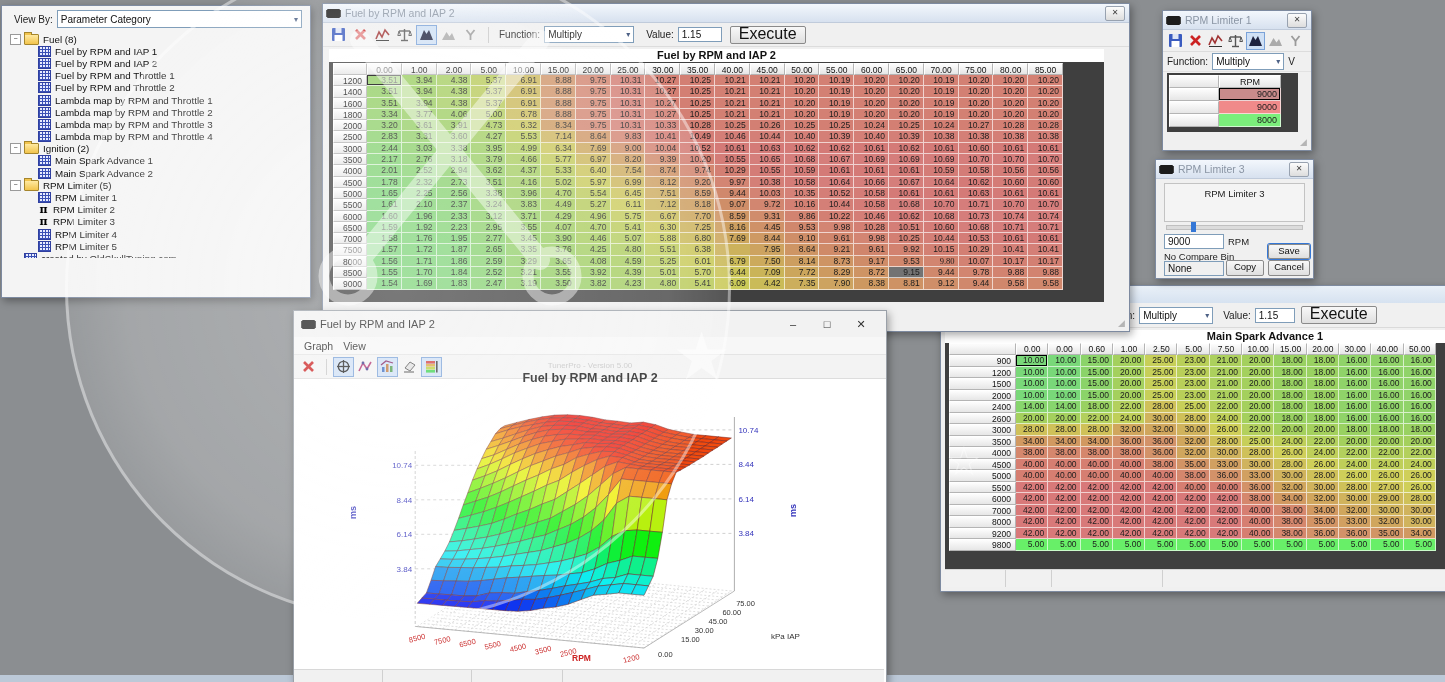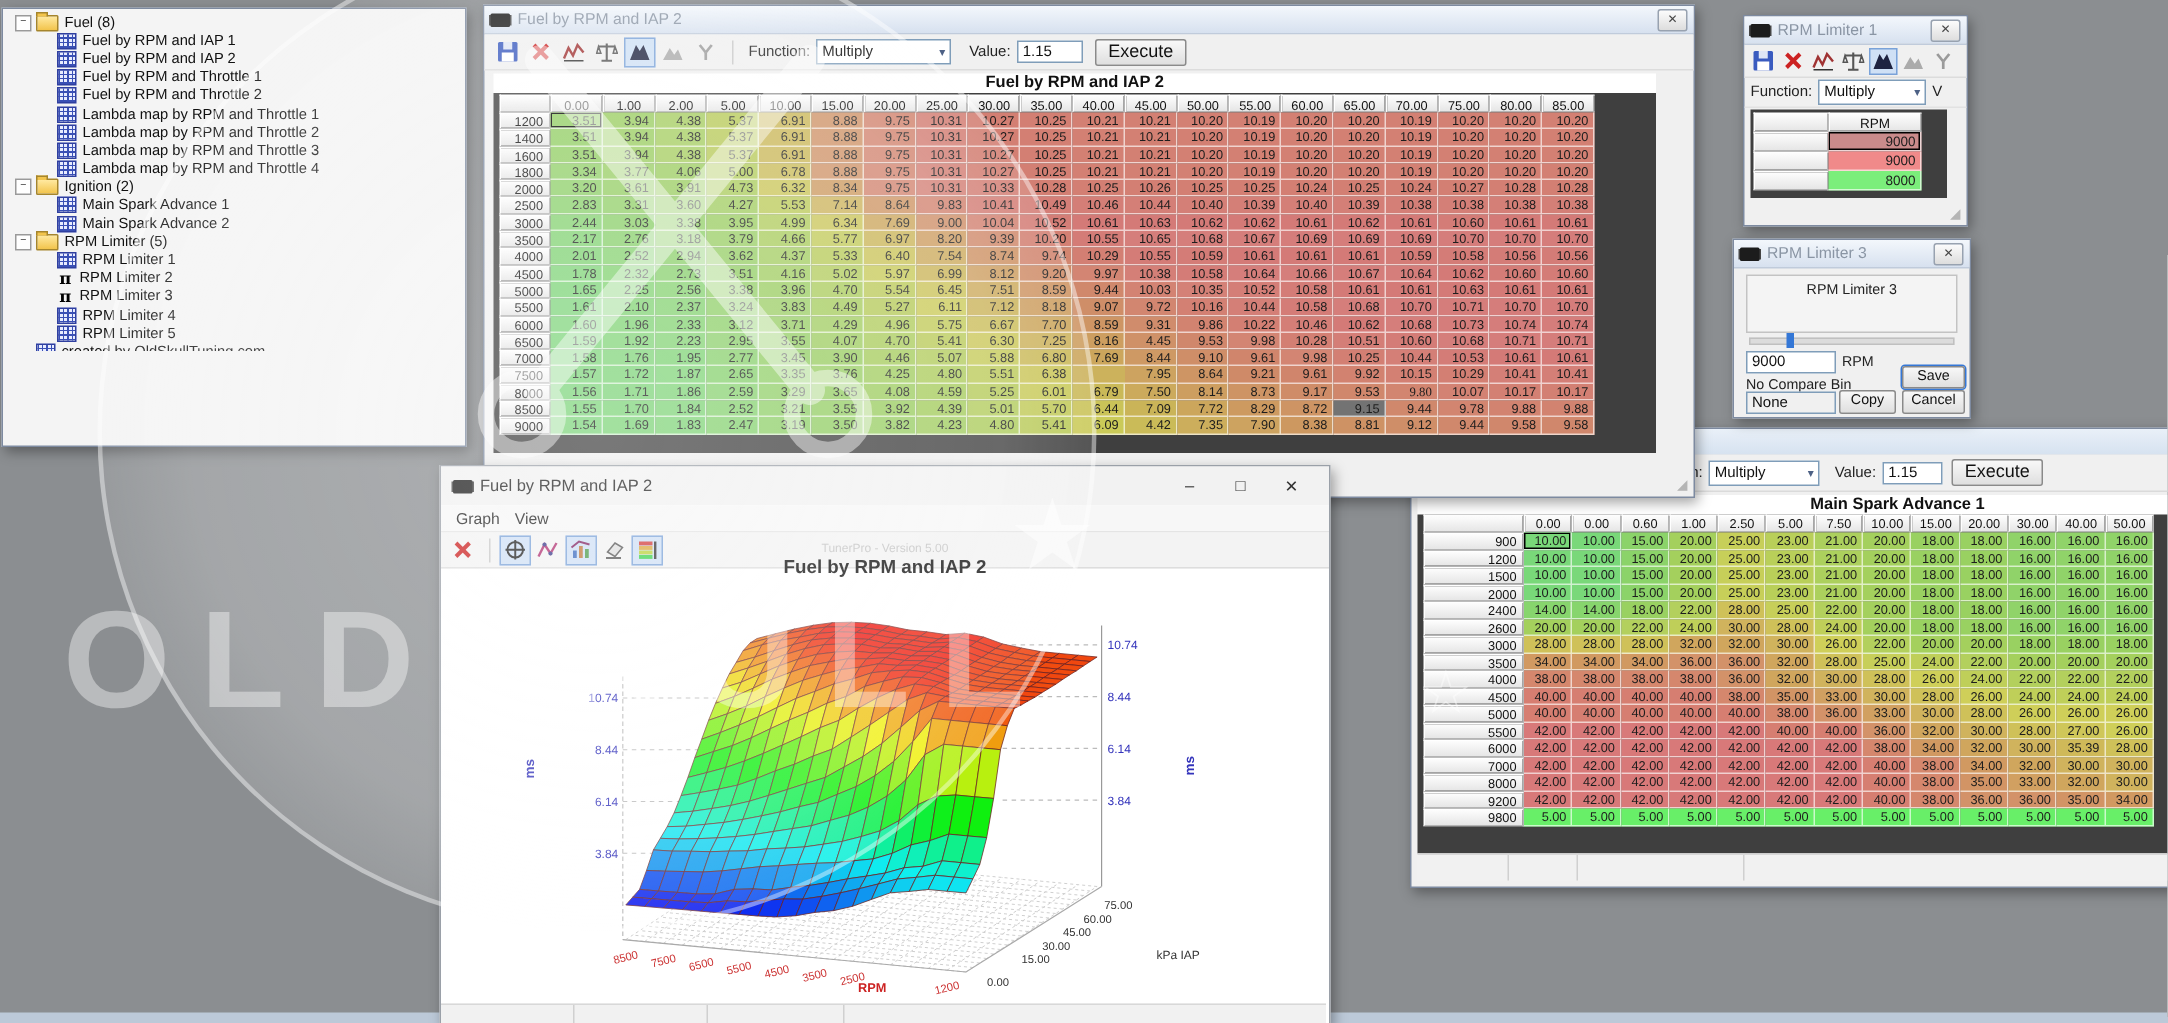--- a/index.html
+++ b/index.html
@@ -18,21 +18,21 @@
   .toolbar{display:flex;align-items:center;height:23px;padding:0 5px;background:#f0f0f0;border-bottom:1px solid #dcdcdc;}
   .tbtn{width:19px;height:18px;display:inline-flex;align-items:center;justify-content:center;margin-right:1px;border:1px solid transparent;}
   .tbtn.active{background:#cfe0f5;border:1px solid #7aa2d8;}
   .tsep{width:1px;height:16px;background:#c8c8c8;margin:0 6px;}
   .lbl{font-size:10px;color:#222;margin:0 4px;}
   .select{background:#fff;border:1px solid #7f9db9;font-size:10px;height:15px;display:inline-flex;
     align-items:center;padding:0 3px;position:relative;color:#111;}
   .select .chev{margin-left:auto;color:#4d6185;font-size:8px;padding-left:6px;}
   .input{background:#fff;border:1px solid #7f9db9;font-size:10px;height:13px;line-height:13px;padding:0 3px;color:#111;}
   .btn{background:linear-gradient(#f8f8f8,#dfdfdf);border:1px solid #8a8a8a;border-radius:2px;
-    font-size:12px;height:16px;line-height:14px;padding:0 8px;color:#111;display:inline-block;}
+    font-size:16px;height:16px;line-height:14px;padding:0 8px;color:#111;display:inline-block;}
   .tbl-title{background:#fff;font-size:11px;font-weight:bold;text-align:center;color:#111;}
   .dark{position:absolute;background:#3f3f3f;}
   .grid{position:absolute;display:grid;}
   .grid .hdr,.grid .corner,.grid .rowhdr{background:linear-gradient(#fdfdfd,#e6e6e6);
     border-right:1px solid #b4b4b4;border-bottom:1px solid #b4b4b4;border-top:1px solid #fff;border-left:1px solid #fff;
     font-size:8.5px;color:#111;text-align:center;overflow:hidden;}
   .grid .rowhdr{text-align:right;padding-right:4px;}
   .grid .cell{font-size:8.5px;color:#1d1d1d;text-align:right;padding-right:3px;
     border-right:1px solid rgba(255,255,255,0.65);border-bottom:1px solid rgba(255,255,255,0.65);overflow:hidden;}
   .grid .cell.sel{box-shadow:inset 0 0 0 1px #000;}
@@ -336,21 +336,21 @@
         <div class="cell" style="background: rgb(216, 121, 121);">42.00</div>
         <div class="cell" style="background: rgb(216, 121, 121);">42.00</div>
         <div class="cell" style="background: rgb(216, 121, 121);">42.00</div>
         <div class="cell" style="background: rgb(216, 121, 121);">42.00</div>
         <div class="cell" style="background: rgb(216, 121, 121);">42.00</div>
         <div class="cell" style="background: rgb(216, 121, 121);">42.00</div>
         <div class="cell" style="background: rgb(213, 135, 109);">38.00</div>
         <div class="cell" style="background: rgb(209, 153, 97);">34.00</div>
         <div class="cell" style="background: rgb(208, 166, 93);">32.00</div>
         <div class="cell" style="background: rgb(208, 179, 93);">30.00</div>
-        <div class="cell" style="background: rgb(207, 185, 89);">35.39</div>
+        <div class="cell" style="background: rgb(207, 185, 89);">29.00</div>
         <div class="cell" style="background: rgb(207, 193, 89);">28.00</div>
         <div class="rowhdr">7000</div>
         <div class="cell" style="background: rgb(216, 121, 121);">42.00</div>
         <div class="cell" style="background: rgb(216, 121, 121);">42.00</div>
         <div class="cell" style="background: rgb(216, 121, 121);">42.00</div>
         <div class="cell" style="background: rgb(216, 121, 121);">42.00</div>
         <div class="cell" style="background: rgb(216, 121, 121);">42.00</div>
         <div class="cell" style="background: rgb(216, 121, 121);">42.00</div>
         <div class="cell" style="background: rgb(216, 121, 121);">42.00</div>
         <div class="cell" style="background: rgb(214, 126, 113);">40.00</div>
@@ -403,20 +403,27 @@
         <div class="cell" style="background: rgb(104, 239, 104);">5.00</div>
       </div>
     <div class="statusbar spark-status">
       <span class="seg" style="width:60px"></span>
         <span class="seg" style="width:45px"></span>
         <span class="seg" style="width:110px"></span>
     </div>
   </div>
 
   <div class="win ptree" style="z-index:15;">
+    <div class="viewby">
+      <span class="lbl">View By:</span>
+      <span class="select">
+        <span>Parameter Category</span>
+        <span class="chev">▾</span>
+      </span>
+    </div>
     <div class="treebody" id="tree-body">
         <div class="trow">
           <span style="width:2px"></span>
           <span class="exp">−</span>
           <span class="ico-folder"></span>
           <span>Fuel (8)</span>
         </div>
         <div class="trow">
           <span style="width:30px"></span>
           <span class="ico-table"></span>
@@ -1586,15 +1593,14 @@
   <div class="watermark">
     <div class="wm-disc"></div>
     <svg width="320" height="300" style="position:absolute;left:290px;top:10px;opacity:0.45">
       <line x1="70" y1="250" x2="250" y2="30" stroke="#ffffff" stroke-width="20" stroke-linecap="round"></line>
       <line x1="250" y1="250" x2="70" y2="30" stroke="#ffffff" stroke-width="20" stroke-linecap="round"></line>
       <circle cx="58" cy="266" r="24" fill="none" stroke="#ffffff" stroke-width="11"></circle>
       <circle cx="262" cy="266" r="24" fill="none" stroke="#ffffff" stroke-width="11"></circle>
     </svg>
     <div class="wm-star1">★</div>
     <div class="wm-star2">☆</div>
-    <div class="wm-top">OLDSKULL</div>
   </div>
 </div>
 
 </body></html>

